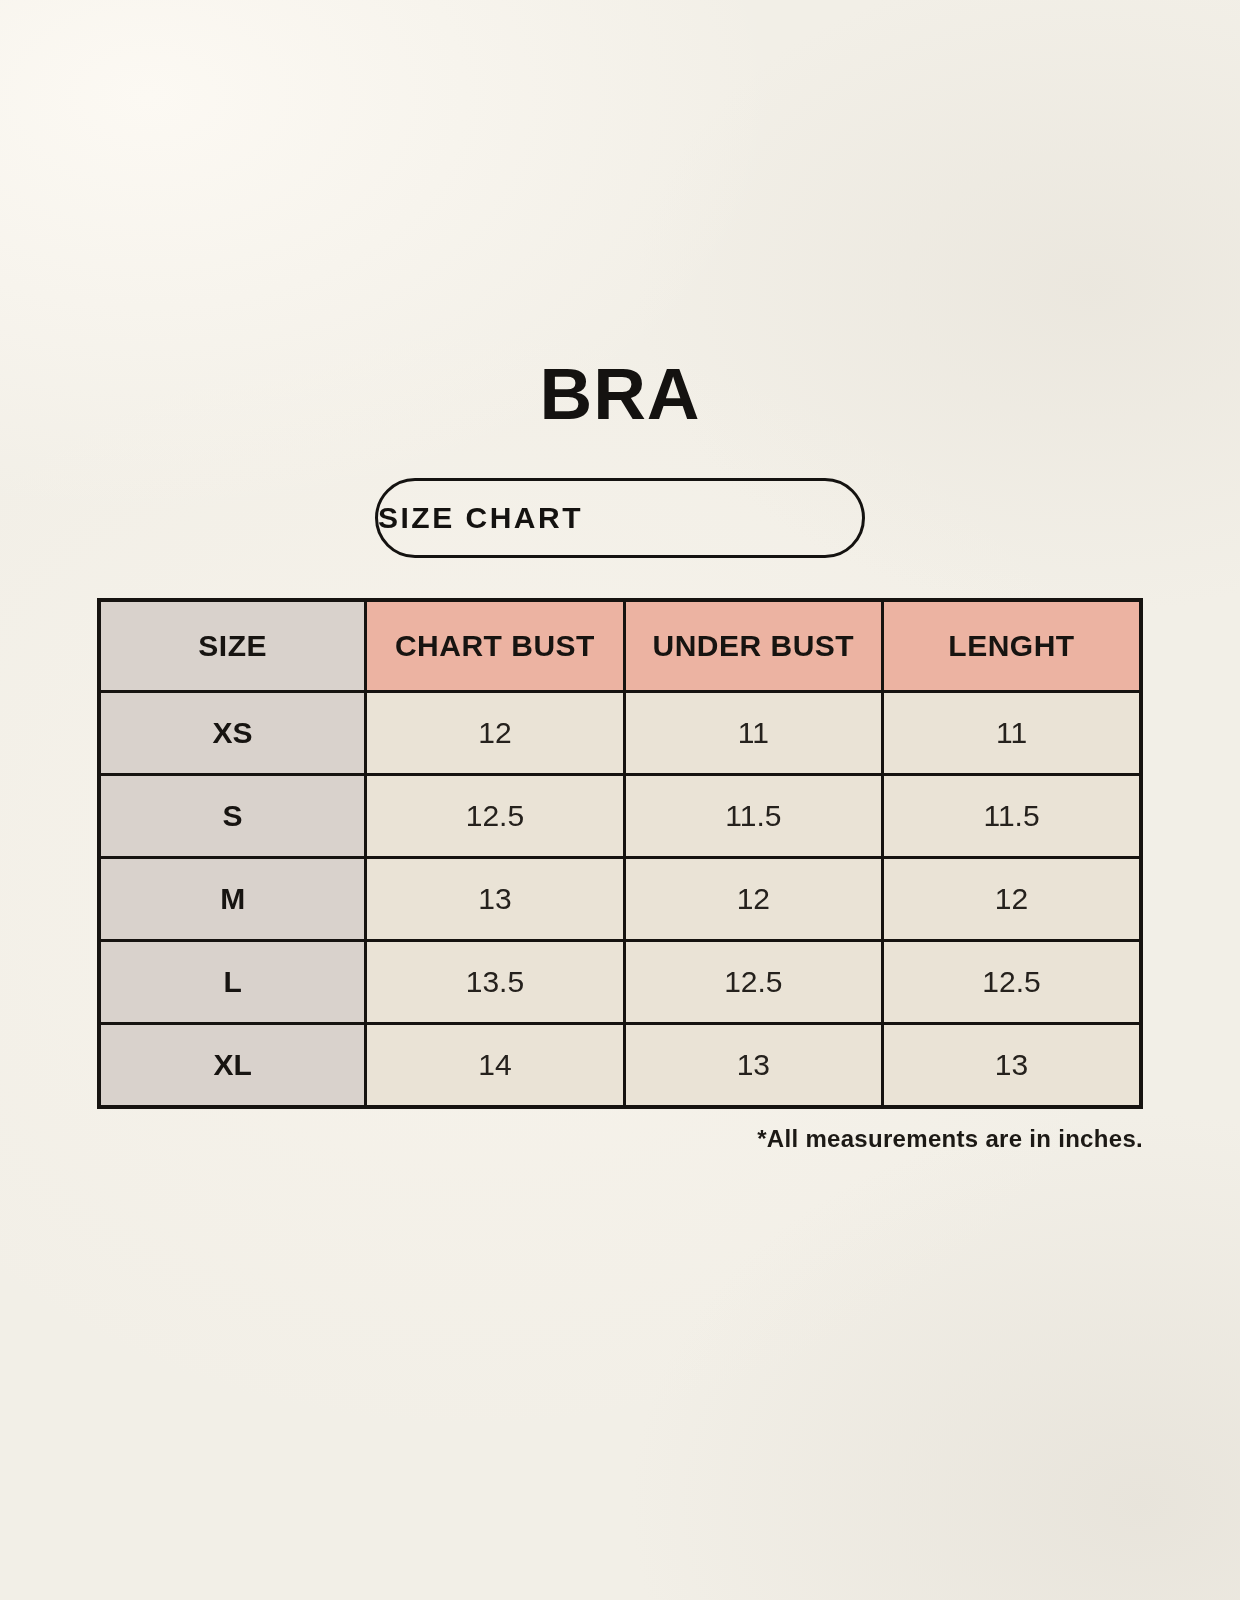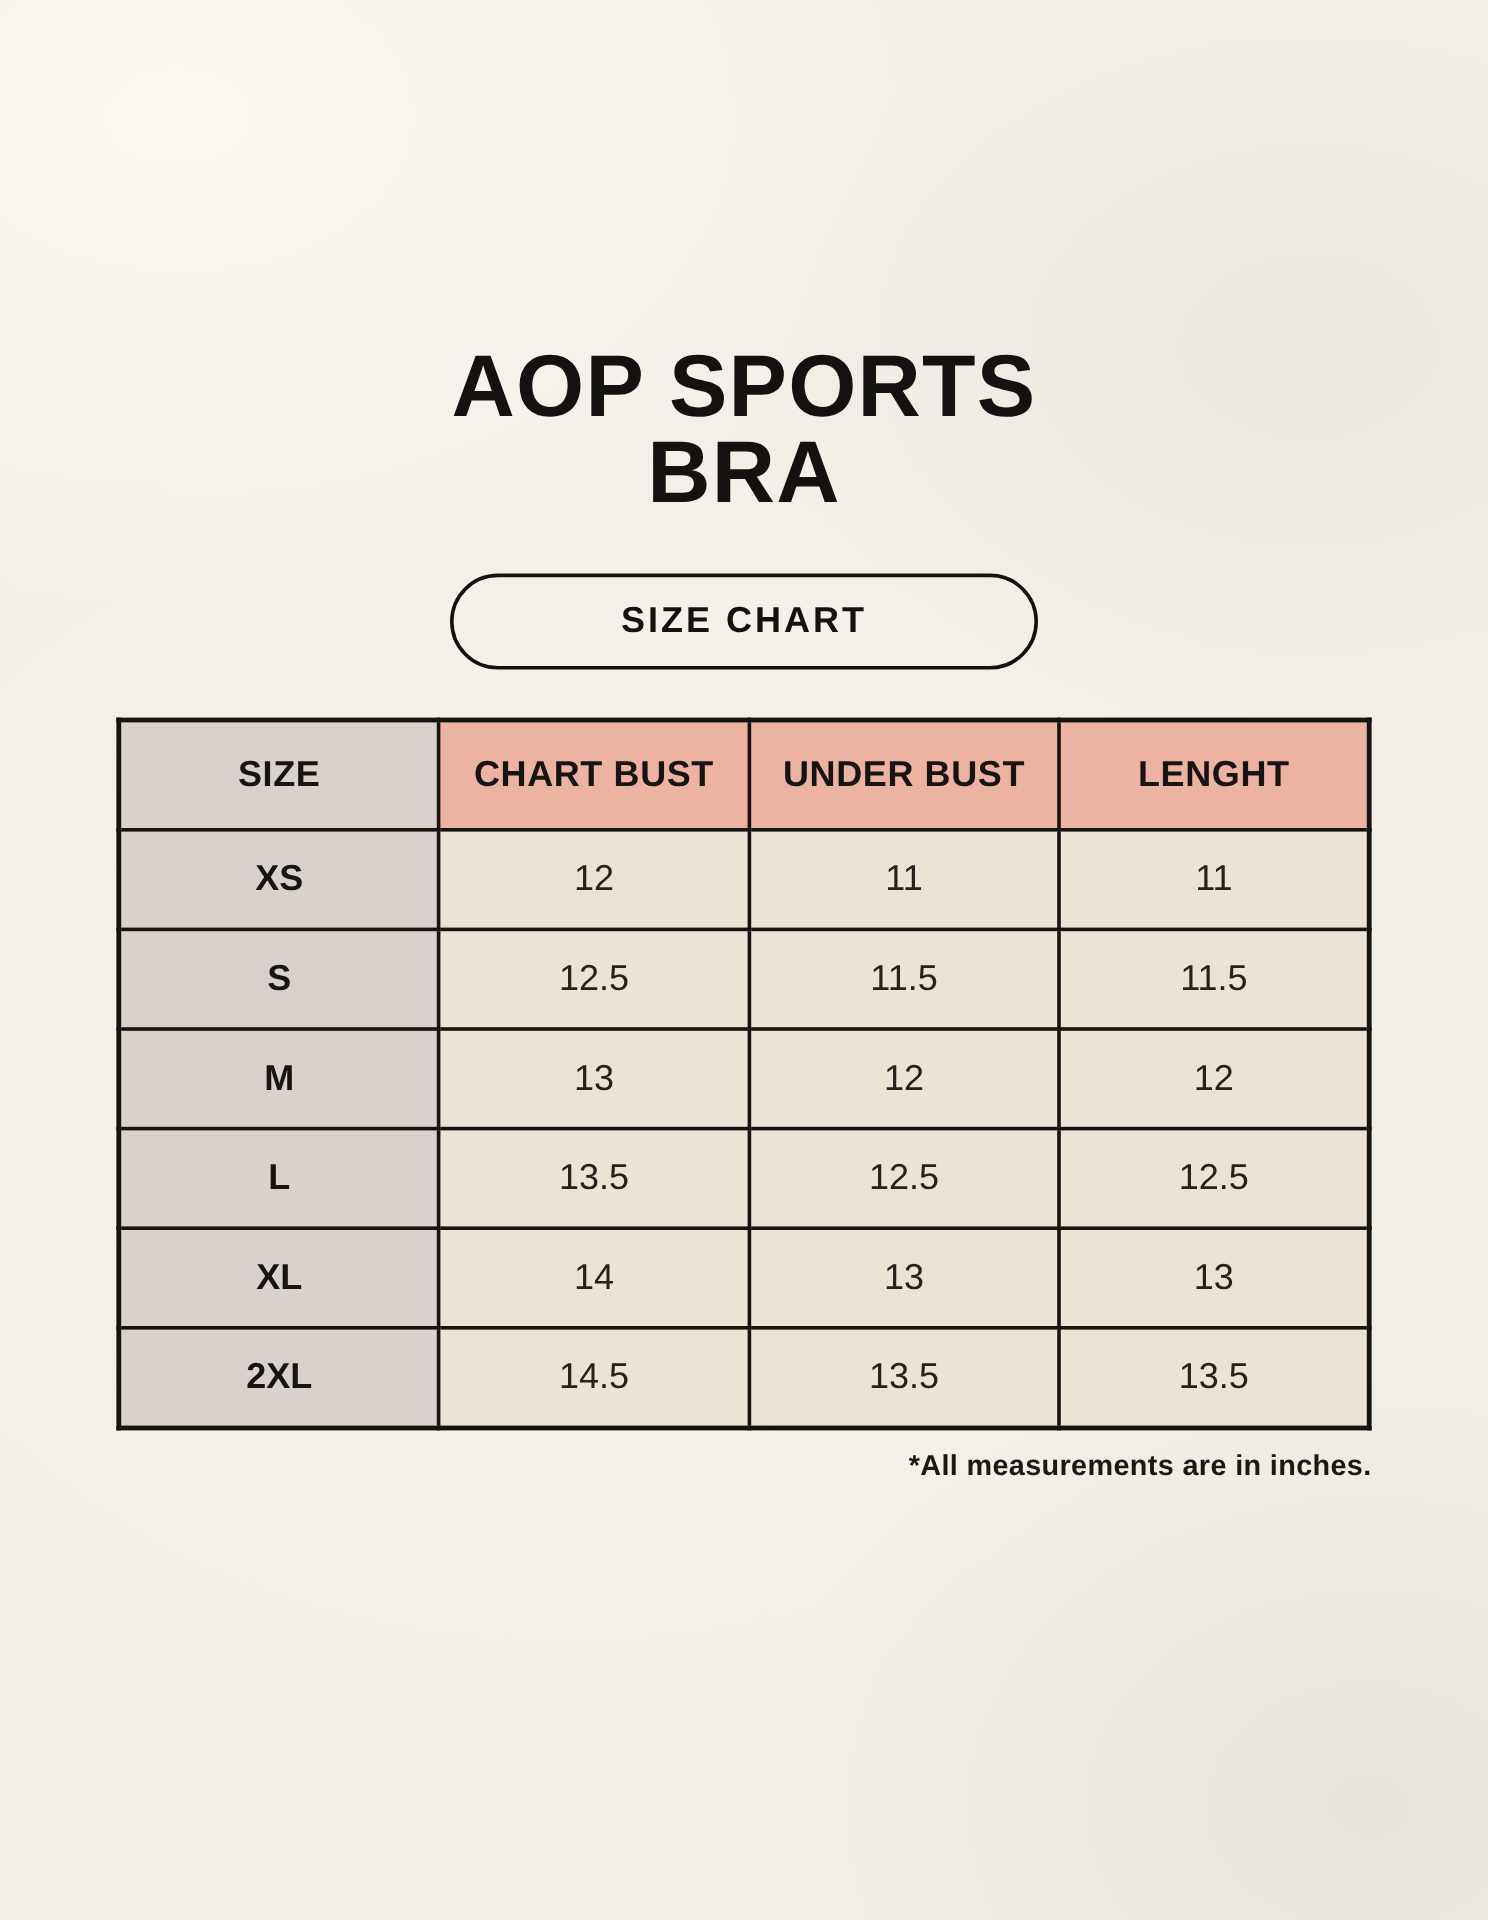--- a/index.html
+++ b/index.html
@@ -33,21 +33,21 @@
     color: #141210;
   }
   .pill-btn {
     width: 490px;
     height: 80px;
     margin: 48px auto 0 auto;
     border: 3px solid #141210;
     border-radius: 48px;
     display: flex;
     align-items: center;
-    justify-content: center;
+    justify-content: flex-start;
     font-size: 30px;
     font-weight: 600;
     letter-spacing: 2.5px;
     color: #141210;
     background: transparent;
   }
   .table-wrap {
     width: 1046px;
     margin: 40px auto 16px auto;
   }
@@ -94,21 +94,21 @@
     font-weight: 600;
     letter-spacing: 0.3px;
     color: #1c1915;
   }
 </style>
 </head>
 <body>
 
 <div class="page">
 
-  <h1 class="title"><span>AOP SPORTS</span><br><span>BRA</span></h1>
+  <h1 class="title"><br><span>BRA</span></h1>
 
   <div class="pill-btn">
     <span>SIZE CHART</span>
   </div>
 
   <div class="table-wrap">
     <table class="size-table">
       <colgroup>
         <col class="c-size">
           <col>
@@ -147,25 +147,19 @@
             <td class="val-col">13.5</td>
             <td class="val-col">12.5</td>
             <td class="val-col">12.5</td>
           </tr>
           <tr>
             <td class="size-col">XL</td>
             <td class="val-col">14</td>
             <td class="val-col">13</td>
             <td class="val-col">13</td>
           </tr>
-          <tr>
-            <td class="size-col">2XL</td>
-            <td class="val-col">14.5</td>
-            <td class="val-col">13.5</td>
-            <td class="val-col">13.5</td>
-          </tr>
         </tbody>
     </table>
   </div>
 
   <div class="footnote">*All measurements are in inches.</div>
 
 </div>
 
 </body></html>

